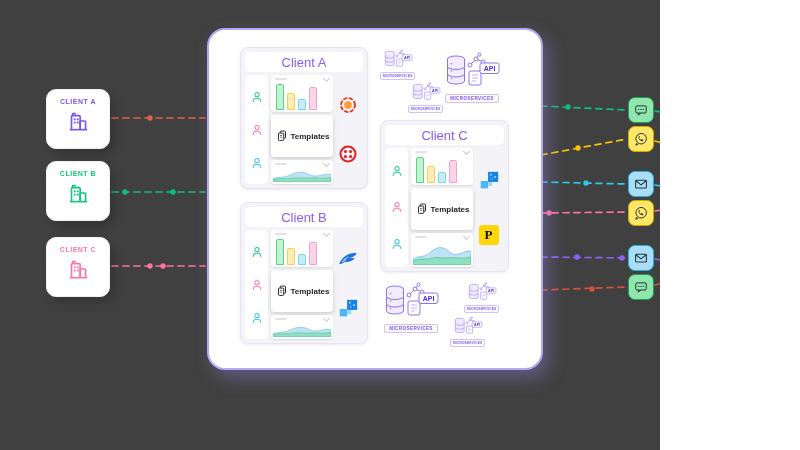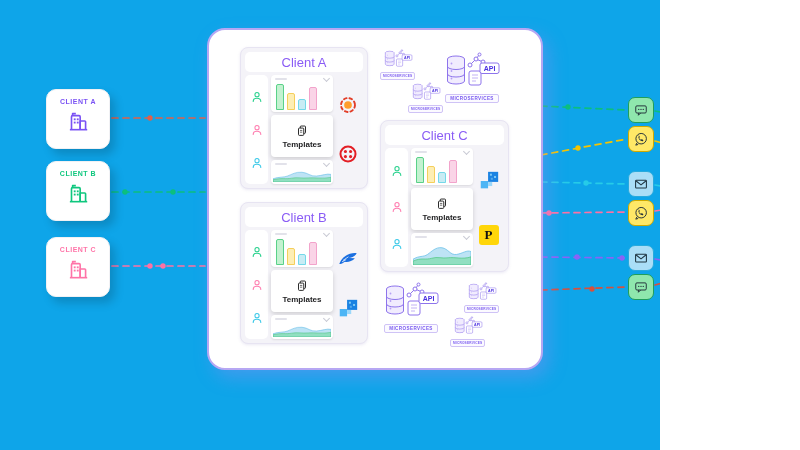--- a/index.html
+++ b/index.html
@@ -1,16 +1,16 @@
 <!DOCTYPE html>
 <html><head>
 <meta charset="utf-8">
 <style>
   html,body{margin:0;padding:0;background:#fff;}
-  .canvas{position:relative;width:660px;height:450px;background:#0ea5e9;overflow:hidden;
+  .canvas{position:relative;width:660px;height:450px;background:#404040;overflow:hidden;
           font-family:"Liberation Sans",sans-serif;}
 
   
   .connectors{position:absolute;left:0;top:0;width:800px;height:450px;}
 
   
   .client-card{position:absolute;left:46px;width:64px;height:60px;background:#fff;
     border:1px solid #f1f1f4;border-radius:10px;box-shadow:5px 6px 10px rgba(0,0,0,.17);
     display:flex;flex-direction:column;align-items:center;padding-top:8px;gap:3px;box-sizing:border-box;}
   .client-label{font-size:7px;font-weight:bold;letter-spacing:.5px;}
@@ -30,21 +30,21 @@
   .user-strip{position:absolute;left:4px;top:27px;bottom:4px;width:23px;background:#fff;
     border-radius:5px;display:flex;flex-direction:column;align-items:center;
     justify-content:space-around;padding:5px 0;box-sizing:border-box;}
   .person-sm{width:14px;height:14px;}
   .p-green{color:#2ad18e}.p-pink{color:#ff7eb0}.p-cyan{color:#3bc9e8}
   .mid-col{position:absolute;left:30px;top:27px;bottom:4px;width:62px;
     display:flex;flex-direction:column;gap:3px;}
   .mini-card{background:#fff;border-radius:4px;box-shadow:0 1px 2px rgba(0,0,0,.10);
     position:relative;overflow:hidden;}
   .bar-card{flex:0 0 37px;}
-  .tmpl-card{flex:0 0 42px;display:flex;flex-direction:column;align-items:center;
+  .tmpl-card{flex:0 0 42px;display:flex;align-items:center;
     justify-content:center;gap:2px;box-shadow:0 2px 5px rgba(0,0,0,.16);}
   .area-card{flex:1;}
   .mini-head{height:8px;display:flex;align-items:center;justify-content:space-between;padding:0 4px;}
   .mh-bar{width:12px;height:2px;background:#e2e2ea;border-radius:1px;}
   .mh-chev{width:4px;height:4px;border-right:1px solid #c9cad4;border-bottom:1px solid #c9cad4;
     transform:rotate(45deg);margin-top:-2px;}
   .bars{display:flex;align-items:flex-end;gap:3px;padding:0 5px;height:27px;}
   .bar{width:8px;border-radius:2px 2px 0 0;border:1px solid;box-sizing:border-box;display:block;}
   .bar.g{background:#c3f2d0;border-color:#5ad189}
   .bar.y{background:#fdeeb4;border-color:#f5cf5b}

